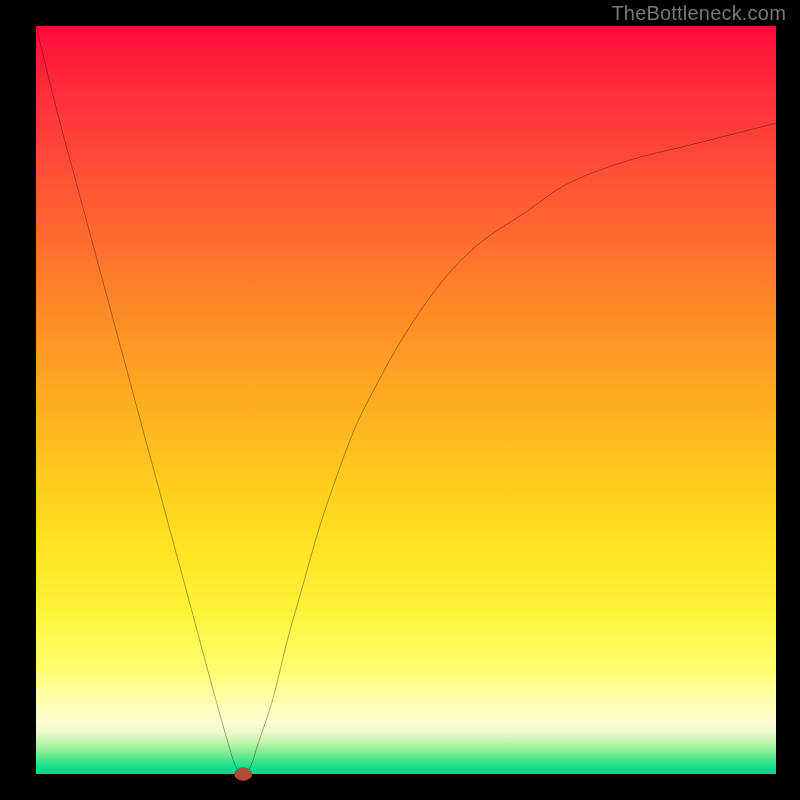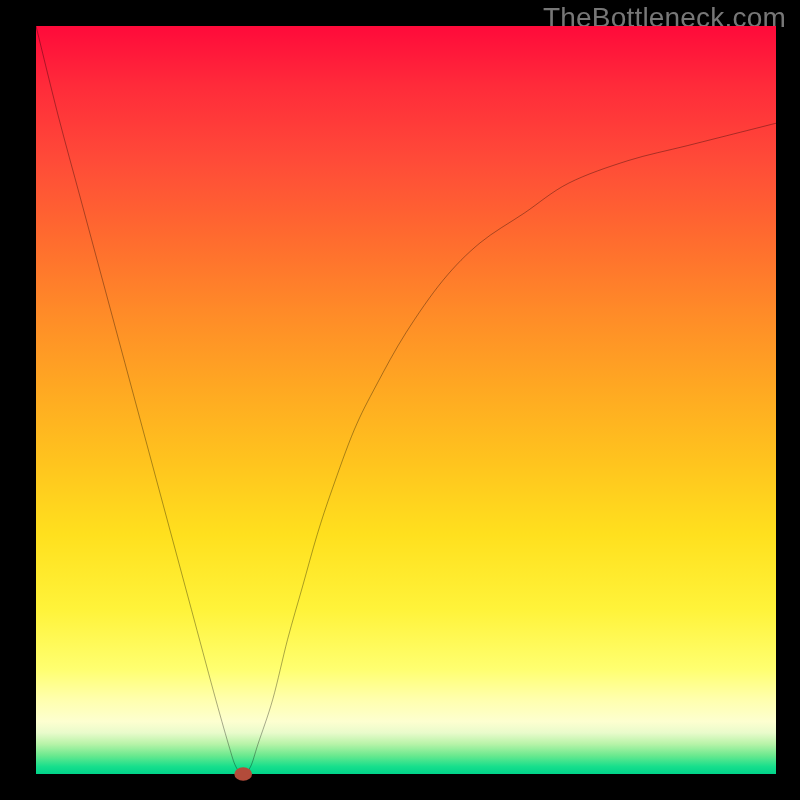--- a/index.html
+++ b/index.html
@@ -8,21 +8,21 @@
     height: 800px;
     background: #000;
     font-family: Arial, Helvetica, sans-serif;
     position: relative;
   }
   .watermark {
     position: absolute;
     top: 2px;
     right: 14px;
     color: #777;
-    font-size: 28px;
+    font-size: 20px;
     font-weight: 400;
     letter-spacing: 0.2px;
   }
   .plot {
     position: absolute;
     left: 36px;
     top: 26px;
     width: 740px;
     height: 748px;
     background: linear-gradient(to bottom,

